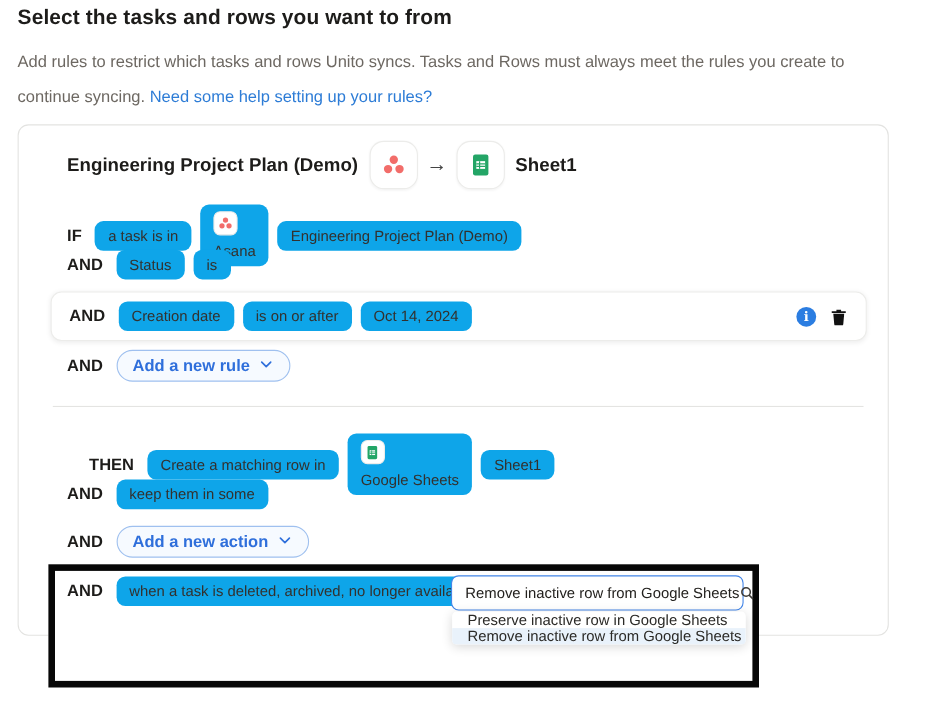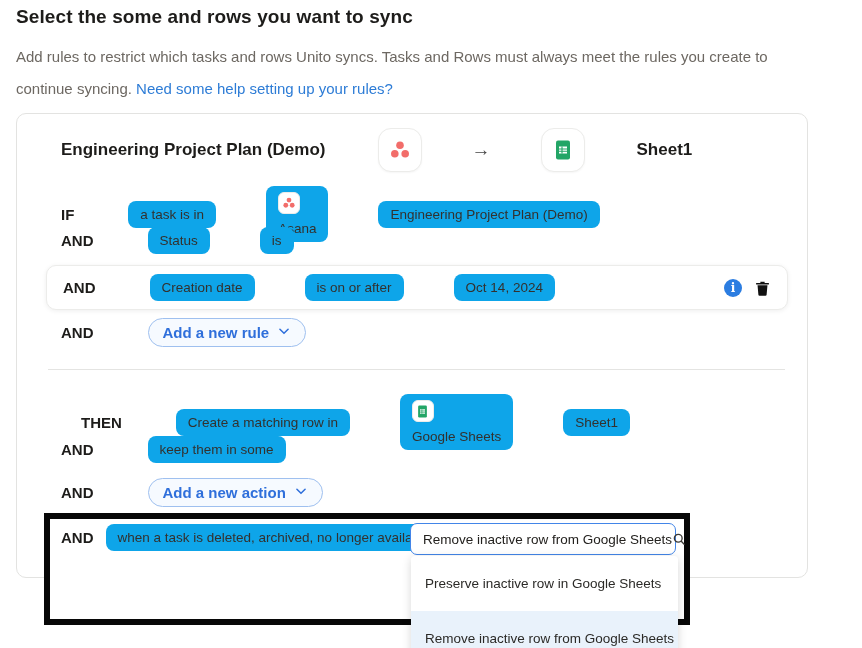--- a/index.html
+++ b/index.html
@@ -19,21 +19,21 @@
     position:absolute; left:16px; top:41px; width:792px;
     font-size:15px; line-height:32px; color:#6d6862;
   }
   .help-link { color:#2d7cd6; cursor:pointer; text-decoration:none; }
 
   
   .rules-card {
     position:absolute; left:16px; top:113px; width:792px; height:465px;
     background:#fff; border:1px solid #e3e3e1; border-radius:10px;
   }
-  .row { position:absolute; display:flex; align-items:center;gap:42px; }
+  .row { position:absolute; display:flex; align-items:center; }
   .row-label { font-size:15px; font-weight:700; color:#1d1c1a; margin-right:12px; white-space:nowrap; }
 
   
   .card-header { left:44px; top:13px; height:46px; }
   .block-title { font-size:17px; font-weight:700; color:#1d1c1a; margin-right:10px; white-space:nowrap; }
   .tool-badge {
     width:44px; height:44px; border:1px solid #ececea; border-radius:13px;
     background:#fff; display:flex; align-items:center; justify-content:center;
     box-shadow:0 1px 2px rgba(0,0,0,0.04); flex:none;
   }
@@ -91,32 +91,32 @@
     font-size:13.5px; color:#23211e; cursor:pointer; white-space:nowrap;
   }
   .inactive-select .select-text { flex:1; }
 
   .dropdown {
     position:absolute; left:361px; top:37px; width:267px;
     background:#fff; border-radius:4px; box-shadow:0 2px 10px rgba(0,0,0,0.16);
     overflow:hidden; z-index:6;
   }
   .dropdown .option {
-    padding:20px 14px; font-size:13.5px; color:#2b2a27; white-space:nowrap; cursor:pointer;
+    padding:0 14px; font-size:13.5px; color:#2b2a27; white-space:nowrap; cursor:pointer;
   }
   .dropdown .option.active { background:#e9f2fb; }
 
   svg { display:block; }
 </style>
 </head>
 <body>
 
 <div class="canvas">
 
-  <h1 class="page-title">Select the some and rows you want to sync</h1>
+  <h1 class="page-title">Select the tasks and rows you want to from</h1>
   <p class="page-subtitle"><span>Add rules to restrict which tasks and rows Unito syncs. Tasks and Rows must always meet the rules you create to continue syncing. </span><a class="help-link">Need some help setting up your rules?</a></p>
 
   <div class="rules-card">
 
     <div class="row card-header">
       <span class="block-title">Engineering Project Plan (Demo)</span>
       <span class="tool-badge">
         <span>
           <svg width="26" height="26" viewBox="0 0 24 24">
             <circle cx="12" cy="7.6" r="3.5" fill="#f26d6a"></circle>

